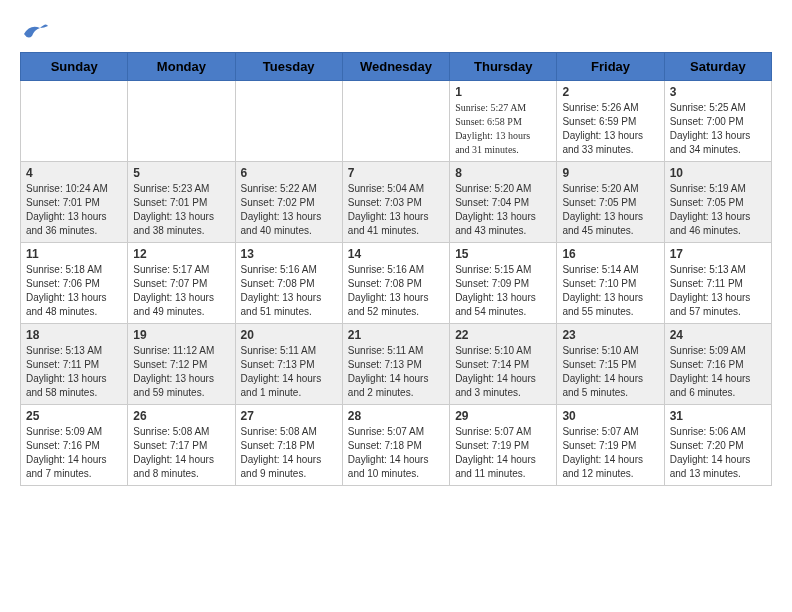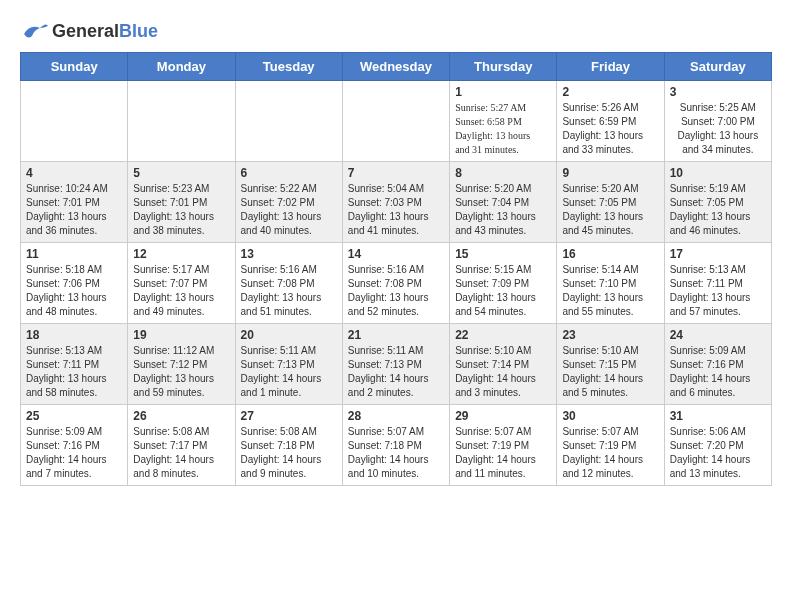--- a/index.html
+++ b/index.html
@@ -37,21 +37,21 @@
       font-size: 16px;
       color: #555;
     }
     .calendar {
       width: 100%;
       border-collapse: collapse;
       border: 1px solid #ccc;
     }
     .calendar th {
       background-color: #4a7cc7;
-      color: #ffffff;
+      color: #000000;
       text-align: center;
       padding: 6px 4px;
       font-size: 13px;
       border: 1px solid #3a6ab0;
     }
     .calendar td {
       vertical-align: top;
       padding: 4px 5px;
       border: 1px solid #ccc;
       width: calc(100% / 7);
@@ -82,23 +82,20 @@
   </style>
 </head>
 <body>
 
 <div class="header">
   <div class="logo">
     <svg class="logo-bird" viewBox="0 0 28 22" xmlns="http://www.w3.org/2000/svg">
       <path d="M4 14 Q10 4 20 8 Q14 10 12 16 Q8 20 4 14Z" fill="#4a7cc7"></path>
       <path d="M20 8 Q26 2 28 6 Q24 8 20 8Z" fill="#4a7cc7"></path>
     </svg>
-    <div>
-      <span style="font-size:18px;font-weight:bold;color:#333;">General</span><span style="font-size:18px;font-weight:bold;color:#4a7cc7;">Blue</span>
-    </div>
   </div>
   <div class="title-block">
     <div class="month-title"></div>
     <div class="location-title"></div>
   </div>
 </div>
 
 <table class="calendar">
   <thead>
     <tr id="dow-row">
@@ -126,21 +123,21 @@
         </td>
         <td>
           <span class="day-number">2</span>
           <div class="day-info" style="white-space: pre-line;">Sunrise: 5:26 AM
 Sunset: 6:59 PM
 Daylight: 13 hours
 and 33 minutes.</div>
         </td>
         <td>
           <span class="day-number">3</span>
-          <div class="day-info" style="white-space: pre-line; text-align: center;">Sunrise: 5:25 AM
+          <div class="day-info" style="white-space: pre-line;">Sunrise: 5:25 AM
 Sunset: 7:00 PM
 Daylight: 13 hours
 and 34 minutes.</div>
         </td>
       </tr>
       <tr>
         <td>
           <span class="day-number">4</span>
           <div class="day-info" style="white-space: pre-line;">Sunrise: 10:24 AM
 Sunset: 7:01 PM

